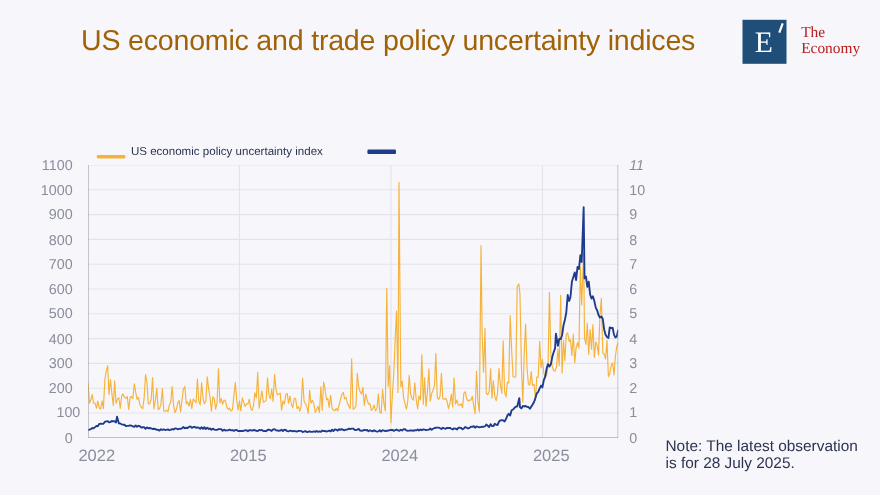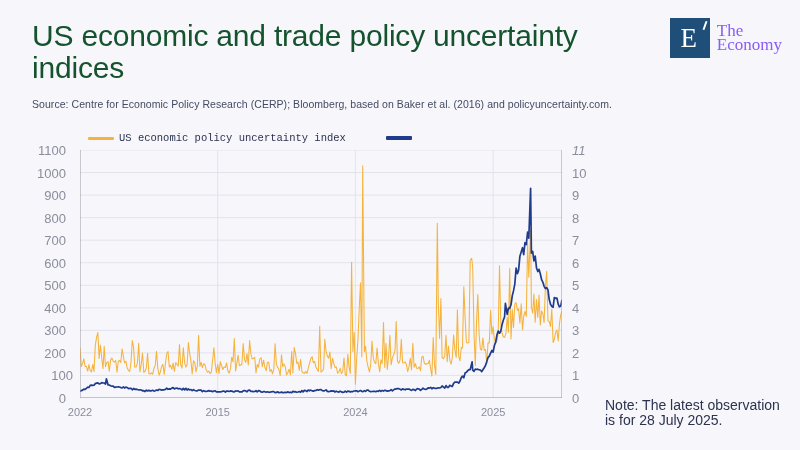--- a/index.html
+++ b/index.html
@@ -9,22 +9,22 @@
     font-family:"Liberation Sans", sans-serif;
     overflow:hidden;
     position:relative;
     color:#1b2340;
   }
   #slide{position:absolute;left:0;top:0;width:800px;height:450px;}
 
   
   #title{
     position:absolute;left:32px;top:20px;width:600px;
-    font-size:30px;line-height:32px;font-weight:400;
-    color:#14532d;letter-spacing:-0.2px;
+    font-size:26px;line-height:32px;font-weight:400;
+    color:#a16207;letter-spacing:-0.2px;text-align:right;
   }
   #source{
     position:absolute;left:32px;top:98px;width:680px;
     font-size:10.5px;color:#444b63;letter-spacing:0.05px;
   }
 
   
   #logo{position:absolute;right:18px;top:18px;height:40px;display:flex;align-items:center;}
   #logo-mark{
     width:40px;height:40px;background:#1f4e79;
@@ -34,64 +34,63 @@
   #logo-e{
     font-family:"Liberation Serif", serif;
     color:#ffffff;font-size:27px;line-height:27px;font-weight:400;
     margin-left:-2px;
   }
   #logo-tick{
     position:absolute;right:4px;top:3px;width:2px;height:9px;
     background:#ffffff;transform:rotate(20deg);
   }
   #logo-text{
-    margin-left:7px;font-family:"Liberation Serif", serif;
-    color:#8b5cf6;font-size:17px;line-height:14px;
+    margin-left:13px;font-family:"Liberation Serif", serif;
+    color:#b91c1c;font-size:14px;line-height:14px;
   }
   #logo-text div{white-space:nowrap;}
 
   
   #note{
     position:absolute;left:605px;top:398px;width:190px;
     font-size:14px;line-height:15px;color:#2b3350;
   }
 
   
   #chart{
     position:absolute;left:28px;top:128px;width:560px;height:300px;
   }
   #legend{
     position:absolute;left:60px;top:2px;height:16px;
     display:flex;align-items:center;gap:0px;
   }
-  .legend-item{display:flex;align-items:center;margin-right:40px;font-family:Liberation Mono, monospace;}
+  .legend-item{display:flex;align-items:flex-end;margin-right:40px;}
   .legend-swatch{width:26px;height:3px;margin-right:5px;border-radius:1px;}
   .legend-label{font-size:10.5px;color:#2b3350;white-space:nowrap;}
 
   #plotwrap{position:absolute;left:0;top:22px;width:560px;height:278px;}
   .ytick{
     position:absolute;right:0;font-size:13px;color:#8a8d9c;
     text-align:right;transform:translateY(-50%);white-space:nowrap;
   }
   .ytick-l{width:38px;}
   .ytick-r{width:24px;text-align:left;}
   .xtick{
-    position:absolute;font-size:11px;color:#8a8d9c;
-    transform:translateX(-50%);white-space:nowrap;
+    position:absolute;font-size:15px;color:#8a8d9c;
+    transform:translateX(-50%);white-space:nowrap;margin-left:8px;
   }
   #plot{position:absolute;left:52px;top:0;width:482px;height:248px;}
   #plot svg{display:block;}
 </style>
 </head>
 <body>
 
 <div id="slide">
 
   <div id="title">US economic and trade policy uncertainty indices</div>
-  <div id="source">Source: Centre for Economic Policy Research (CERP); Bloomberg, based on Baker et al. (2016) and policyuncertainty.com.</div>
 
   <div id="logo">
     <div id="logo-mark">
       <span id="logo-e">E</span>
       <span id="logo-tick"></span>
     </div>
     <div id="logo-text">
       <div>The</div>
       <div>Economy</div>
     </div>

